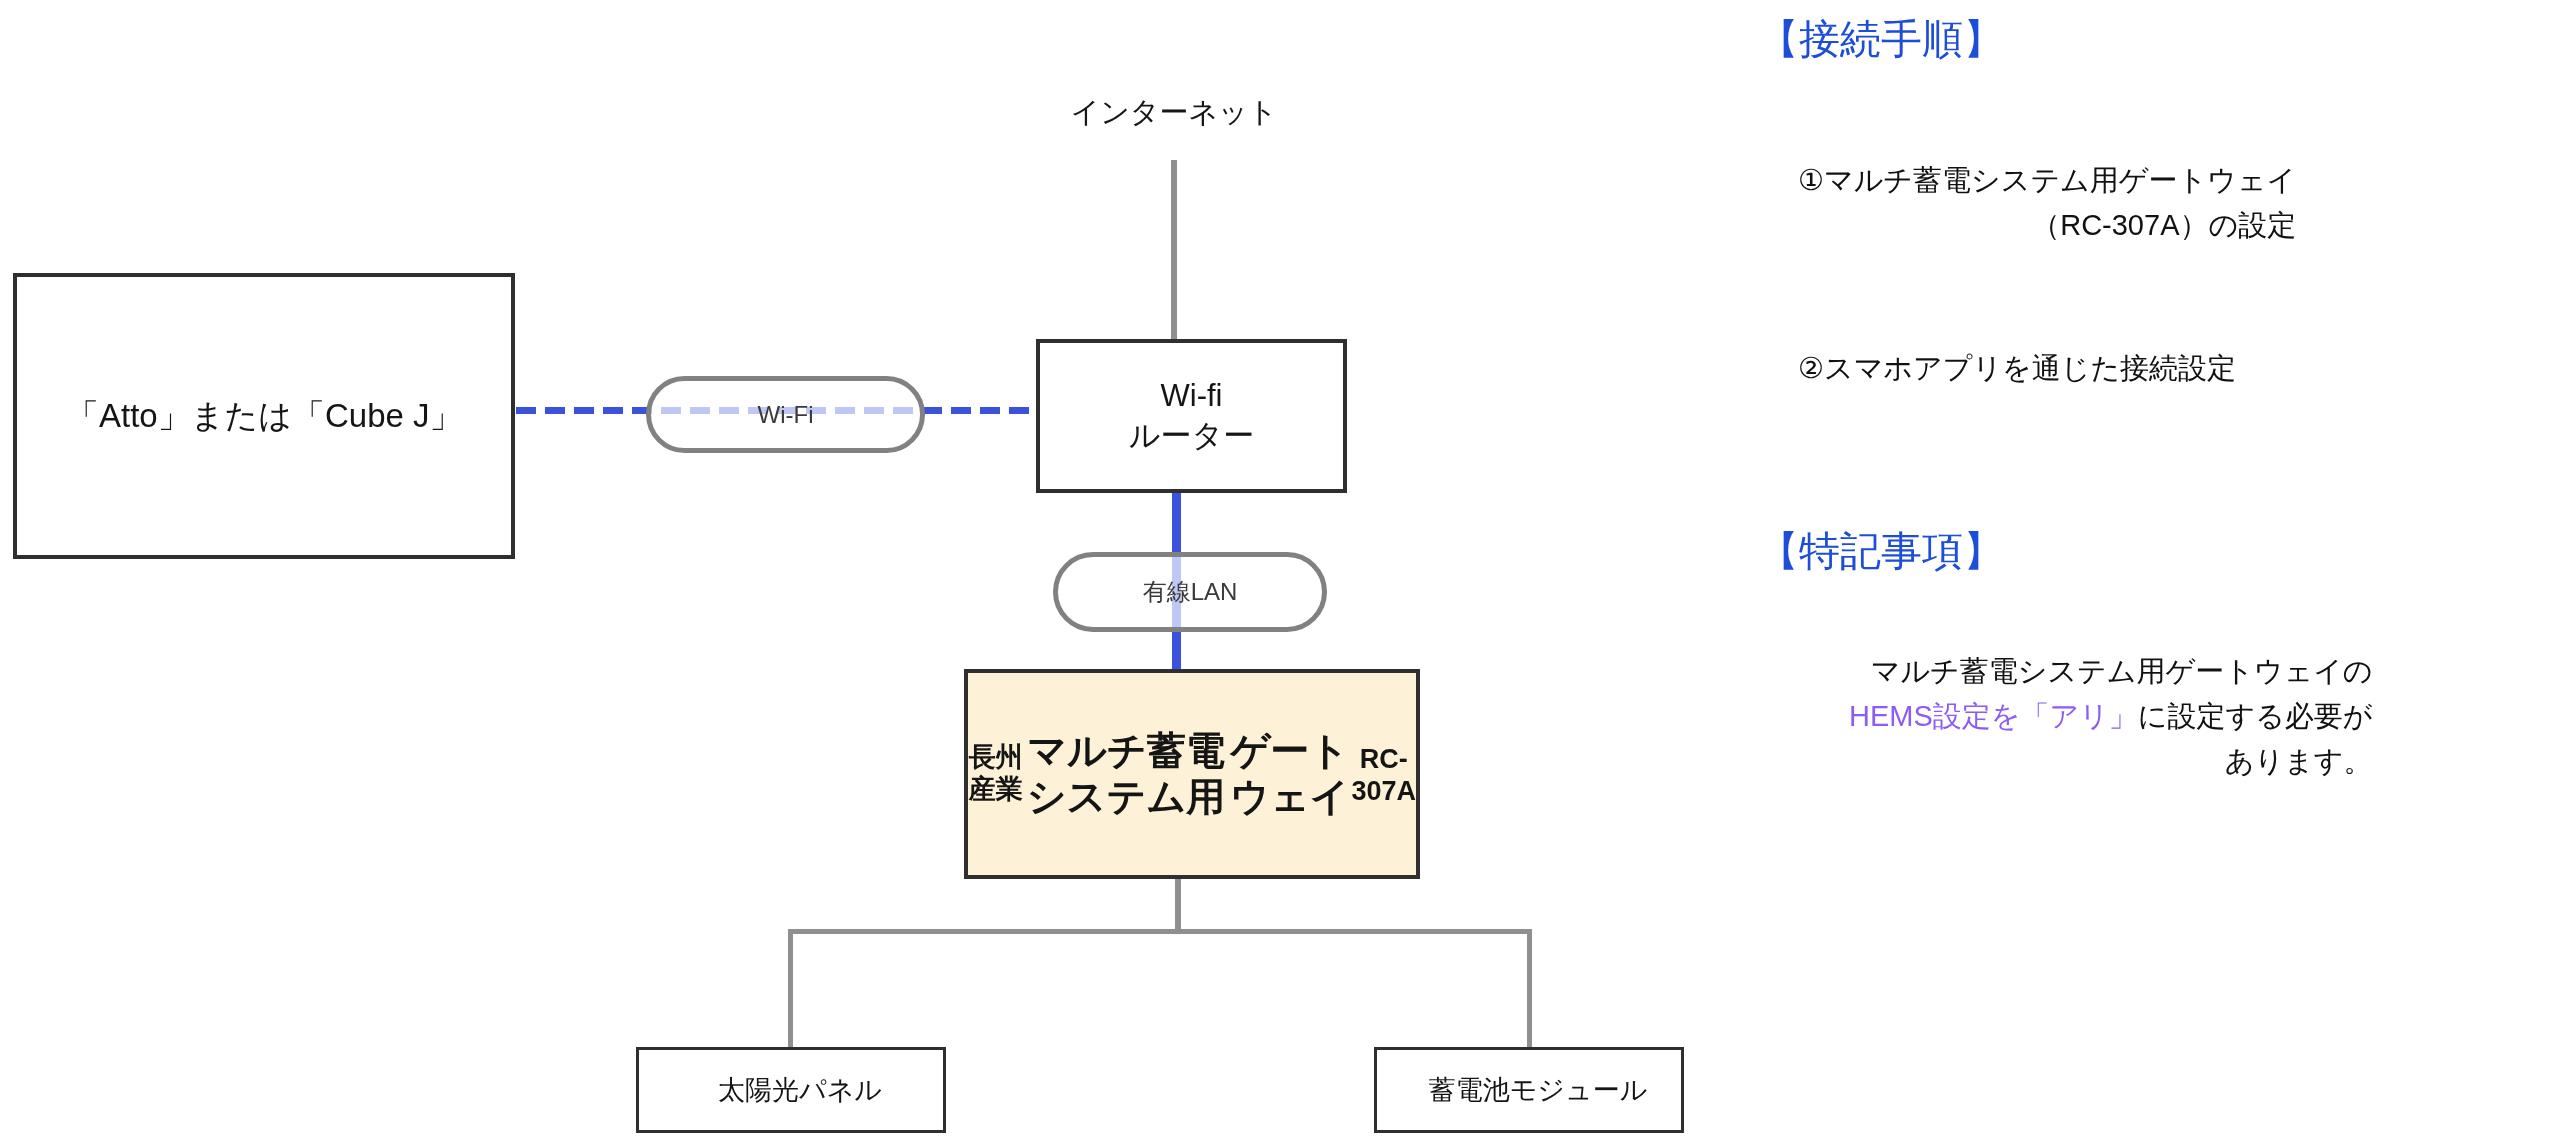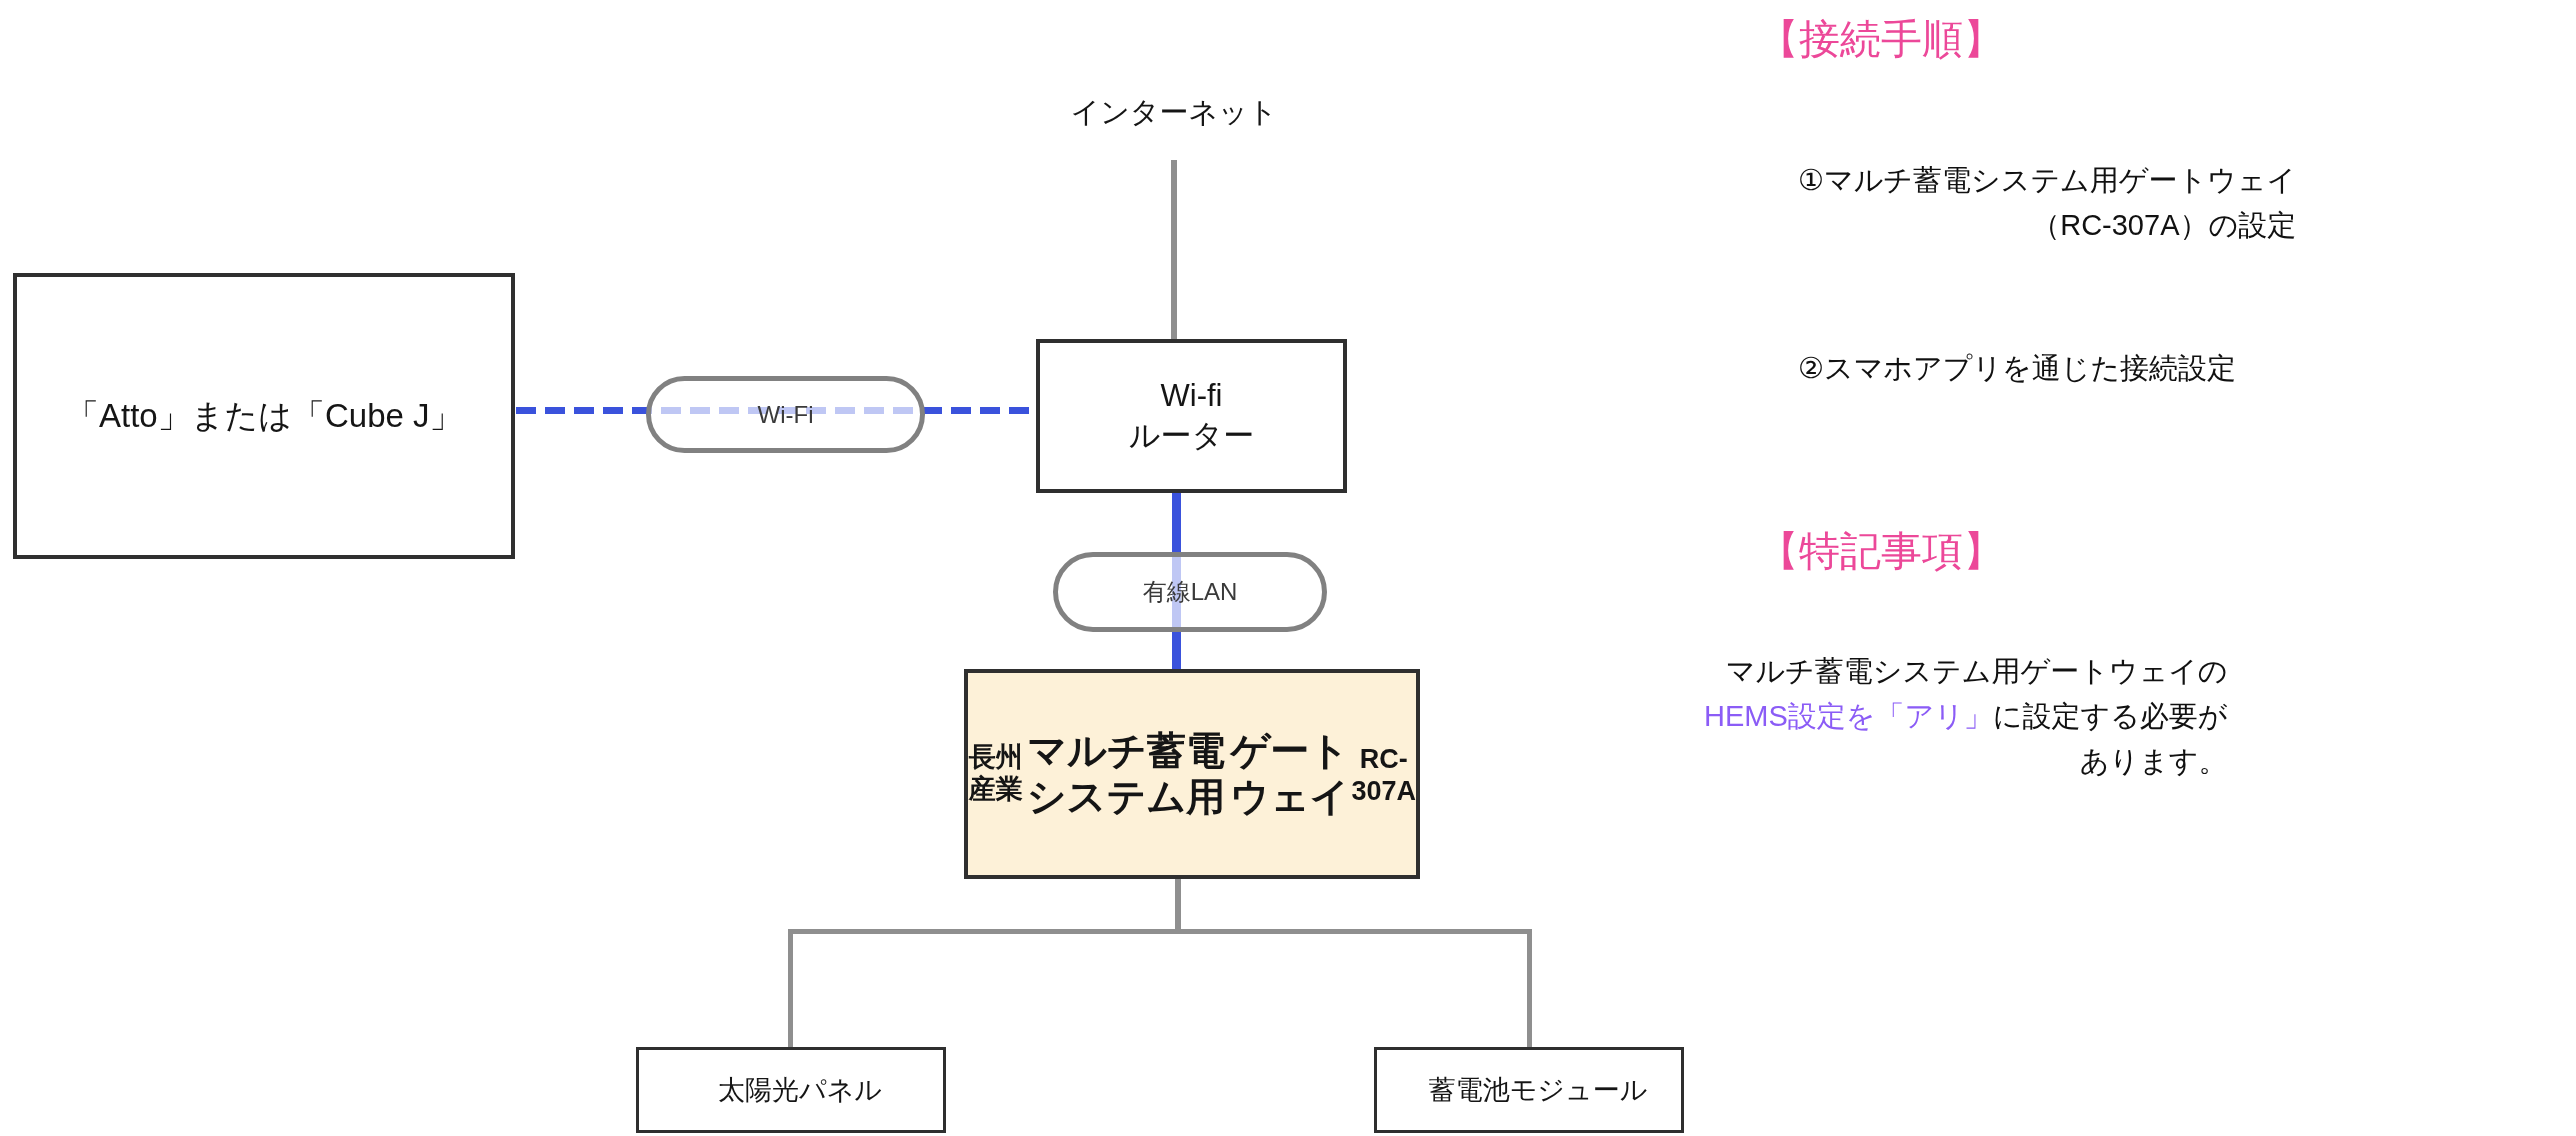--- a/index.html
+++ b/index.html
@@ -41,21 +41,21 @@
     background:#fdf1d8;
     font-weight:bold;
     line-height:1.18;
   }
   .gw-maker{font-size:27px;}
   .gw-main{font-size:39px;}
   .gw-model{font-size:27px;margin-top:4px;}
   
   .label{position:absolute;z-index:2;text-align:center;font-size:29px;}
   
-  .heading{position:absolute;font-size:41px;color:#ec4899;}
+  .heading{position:absolute;font-size:41px;color:#1d4ed8;}
   .body-text{position:absolute;font-size:29px;line-height:1.55;color:#111;white-space:nowrap;text-align:right;}
   .indent2{padding-left:75px;}
   .red{color:#8b5cf6;}
 </style>
 </head>
 <body>
 
 <div id="canvas">
 
   <div class="line gray-line" style="left:1171px;top:160px;width:6px;height:181px;"></div>
@@ -114,21 +114,21 @@
     <div>①マルチ蓄電システム用ゲートウェイ</div>
     <div class="indent2">（RC-307A）の設定</div>
   </div>
 
   <div class="body-text" style="left:1798px;top:346px;">
     <div>②スマホアプリを通じた接続設定</div>
   </div>
 
   <div class="heading" style="left:1758px;top:524px;">【特記事項】</div>
 
-  <div class="body-text" style="left:1704px;top:649px;">
+  <div class="body-text" style="left:1849px;top:649px;">
     <div>マルチ蓄電システム用ゲートウェイの</div>
     <div>
       <span class="red">HEMS設定を「アリ」</span><span>に設定する必要が</span>
     </div>
     <div>あります。</div>
   </div>
 
 </div>
 
 

